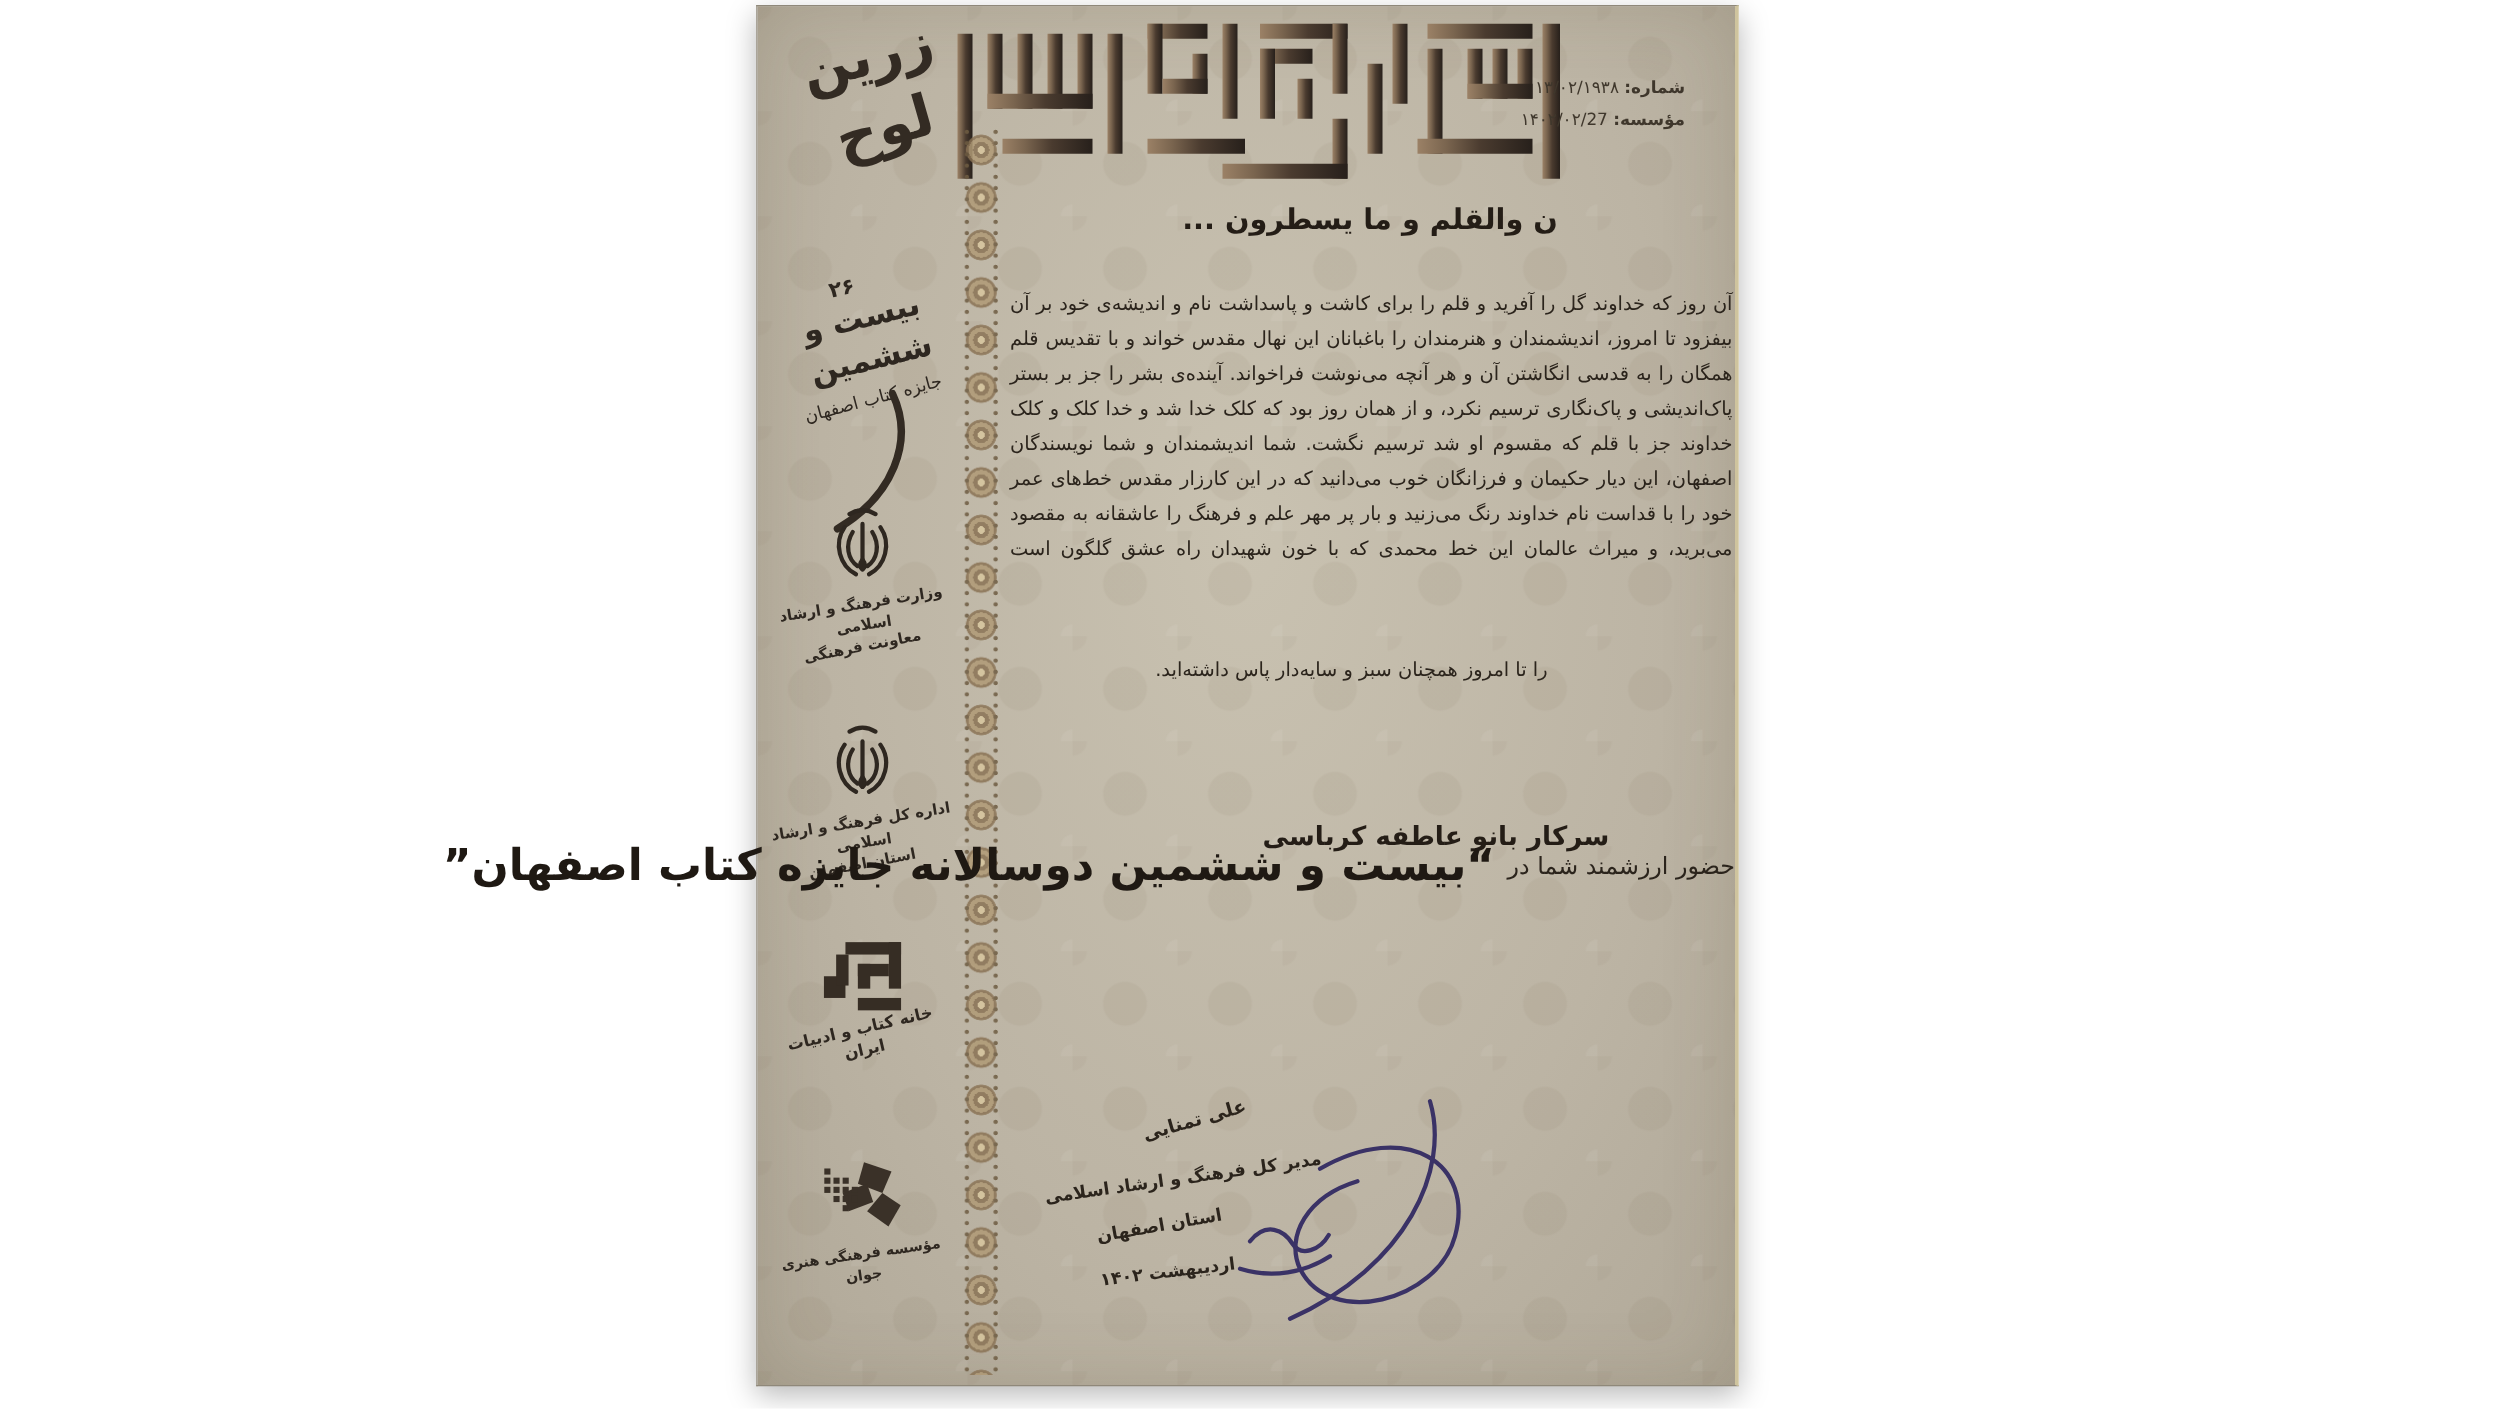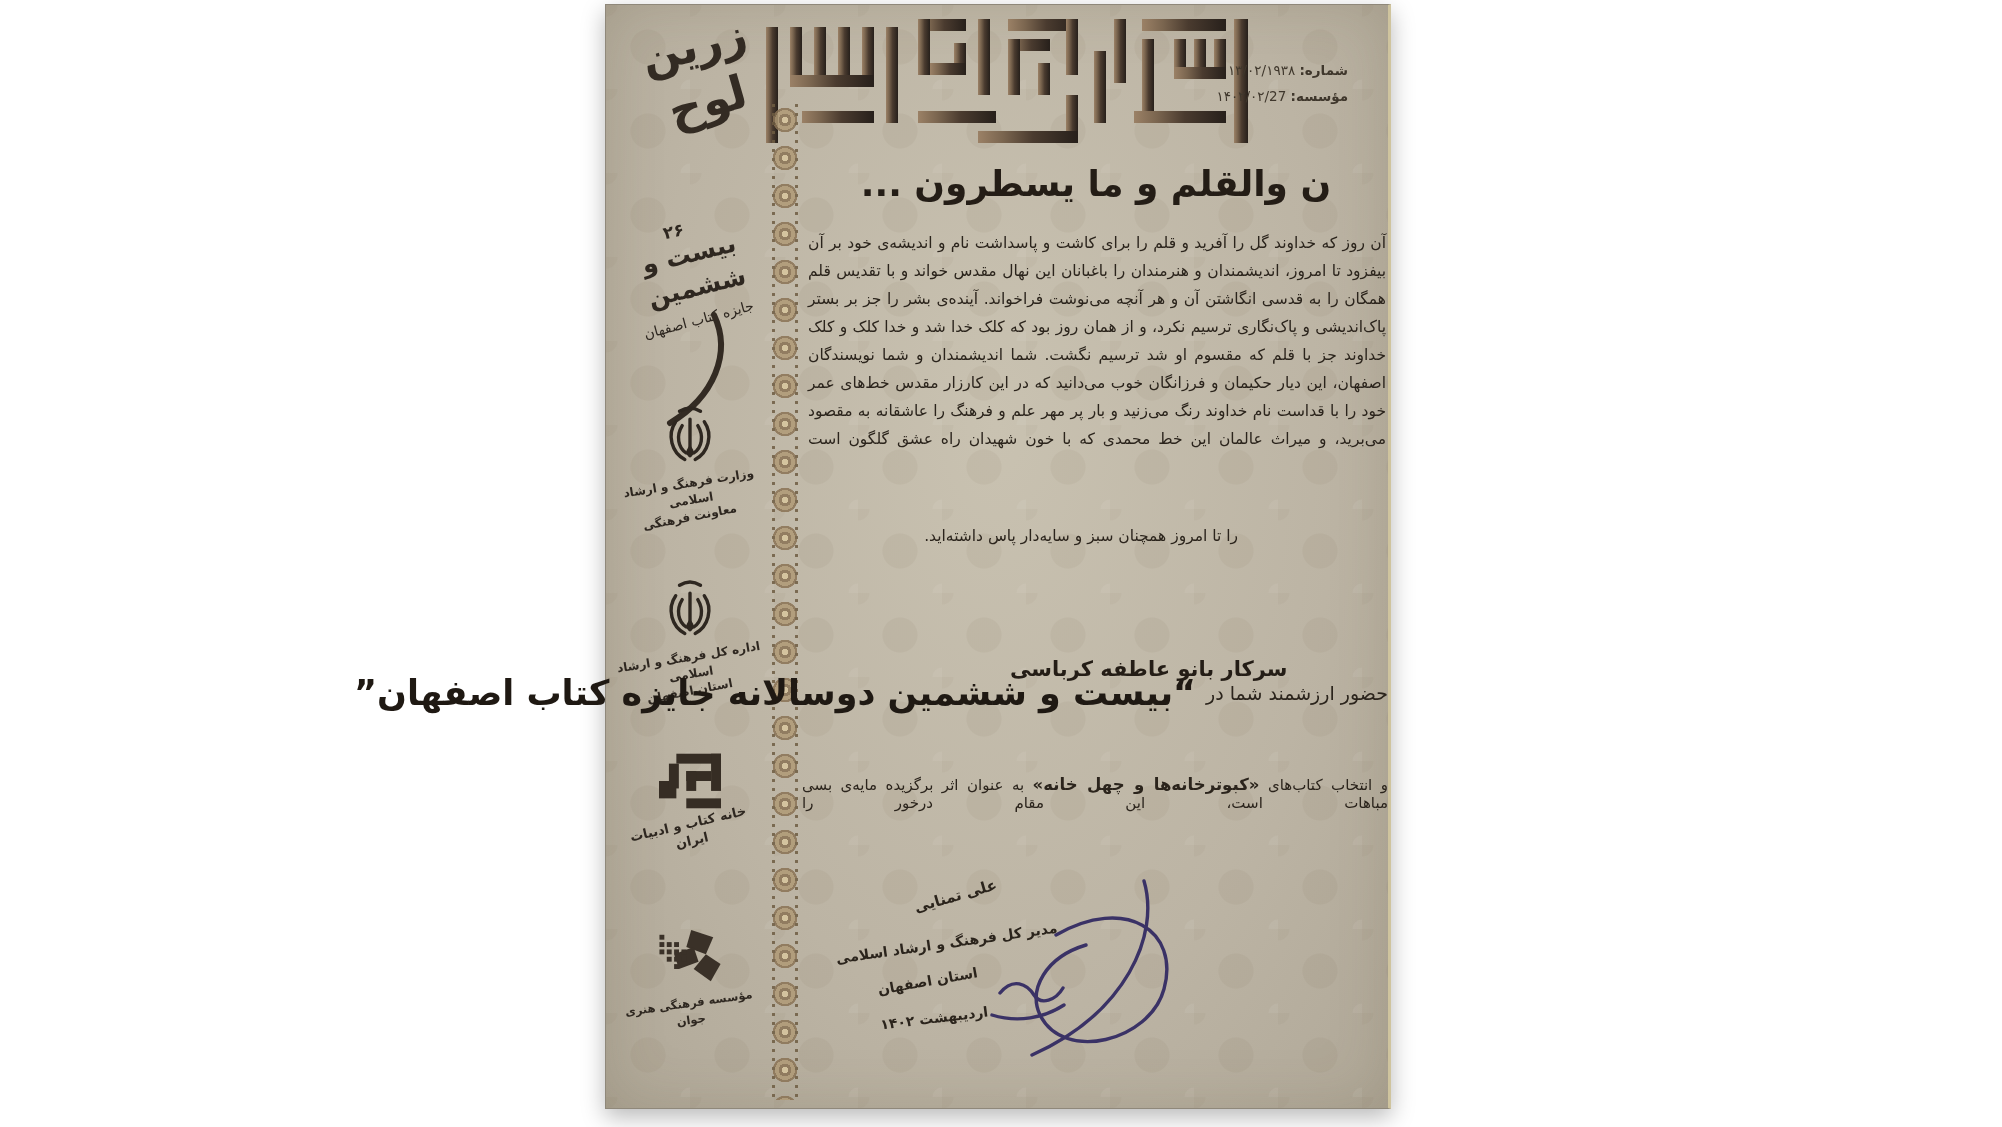--- a/index.html
+++ b/index.html
@@ -36,21 +36,21 @@
   .edition .award{display:block;font-size:14px;transform:rotate(-15deg) translateX(6px);margin-top:8px;}
   .swash{left:42px;top:306px;}
   .org{width:156px;left:6px;text-align:center;color:#2e2720;}
   .org .cap1{display:block;font-size:12px;font-weight:bold;transform:rotate(-9deg);line-height:17px;}
   .org .cap2{display:block;font-size:12px;font-weight:bold;transform:rotate(-11deg);line-height:17px;}
   .emblem{display:block;margin:0 auto 6px auto;}
   
   .serial-block{left:auto;right:40px;top:52px;width:150px;font-size:13.5px;color:#3f372c;line-height:26px;}
   .serial-block b{font-weight:bold;}
   
-  .quran-heading{left:200px;top:158px;width:580px;text-align:center;font-size:36px;font-weight:bold;color:#241d16;}
+  .quran-heading{left:200px;top:158px;width:580px;text-align:center;font-size:23px;font-weight:bold;color:#241d16;}
   .para{left:202px;top:224px;width:578px;font-size:15.5px;line-height:28px;
         text-align:justify;text-align-last:justify;color:#2b241c;}
   .para-last{left:202px;top:522px;width:430px;font-size:15.5px;color:#2b241c;}
   .recipient{left:auto;right:18px;top:652px;width:360px;text-align:left;font-size:21px;font-weight:bold;color:#241d16;padding-left:12px;}
   .title-line{left:186px;top:668px;width:596px;display:flex;align-items:center;gap:10px;direction:rtl;}
   .title-line .prefix{font-size:19px;color:#2b241c;white-space:nowrap;}
   .title-line .big{font-size:35px;font-weight:bold;color:#1f1913;white-space:nowrap;letter-spacing:.5px;}
   .selection-line{left:196px;top:770px;width:586px;font-size:15px;color:#2b241c;
         text-align:justify;text-align-last:justify;}
   .selection-line .books{font-weight:bold;font-size:16.5px;}
@@ -217,25 +217,20 @@
     <div class="abs para">آن روز که خداوند گل را آفرید و قلم را برای کاشت و پاسداشت نام و اندیشه‌ی خود بر آن بیفزود تا امروز، اندیشمندان و هنرمندان را باغبانان این نهال مقدس خواند و با تقدیس قلم همگان را به قدسی انگاشتن آن و هر آنچه می‌نوشت فراخواند. آینده‌ی بشر را جز بر بستر پاک‌اندیشی و پاک‌نگاری ترسیم نکرد، و از همان روز بود که کلک خدا شد و خدا کلک و کلک خداوند جز با قلم که مقسوم او شد ترسیم نگشت. شما اندیشمندان و شما نویسندگان اصفهان، این دیار حکیمان و فرزانگان خوب می‌دانید که در این کارزار مقدس خط‌های عمر خود را با قداست نام خداوند رنگ می‌زنید و بار پر مهر علم و فرهنگ را عاشقانه به مقصود می‌برید، و میراث عالمان این خط محمدی که با خون شهیدان راه عشق گلگون است</div>
     <div class="abs para-last">را تا امروز همچنان سبز و سایه‌دار پاس داشته‌اید.</div>
 
     <div class="abs recipient">سرکار بانو عاطفه کرباسی</div>
 
     <div class="abs title-line">
       <span class="prefix">حضور ارزشمند شما در</span>
       <span class="big">“بیست و ششمین دوسالانه جایزه کتاب اصفهان”</span>
     </div>
 
-    <div class="abs selection-line">
-      <span>و انتخاب کتاب‌های</span>
-      <span class="books">«کبوترخانه‌ها و چهل خانه»</span>
-      <span>به عنوان اثر برگزیده مایه‌ی بسی مباهات است، این مقام درخور را</span>
-    </div>
 
 
     <div class="abs sig-name">علی تمنایی</div>
     <div class="abs sig-role1">مدیر کل فرهنگ و ارشاد اسلامی</div>
     <div class="abs sig-role2">استان اصفهان</div>
     <div class="abs sig-date">اردیبهشت ۱۴۰۲</div>
 
     <svg class="abs sig-scribble" width="260" height="210" viewBox="0 0 260 210">
       <g fill="none" stroke="#3a3266" stroke-width="3.4" stroke-linecap="round">
         <path d="M208,8 C224,62 190,140 96,182"></path>

